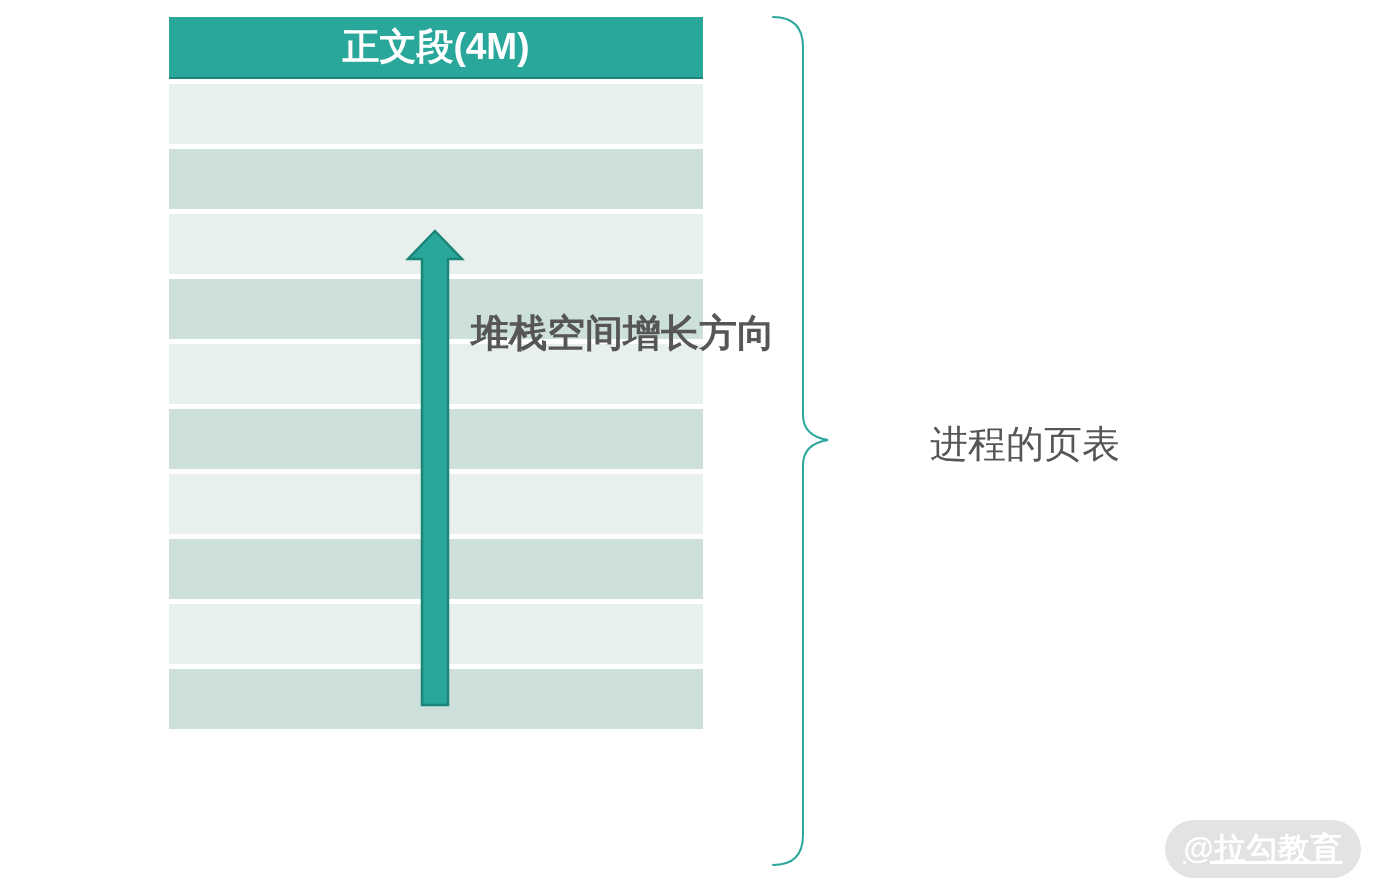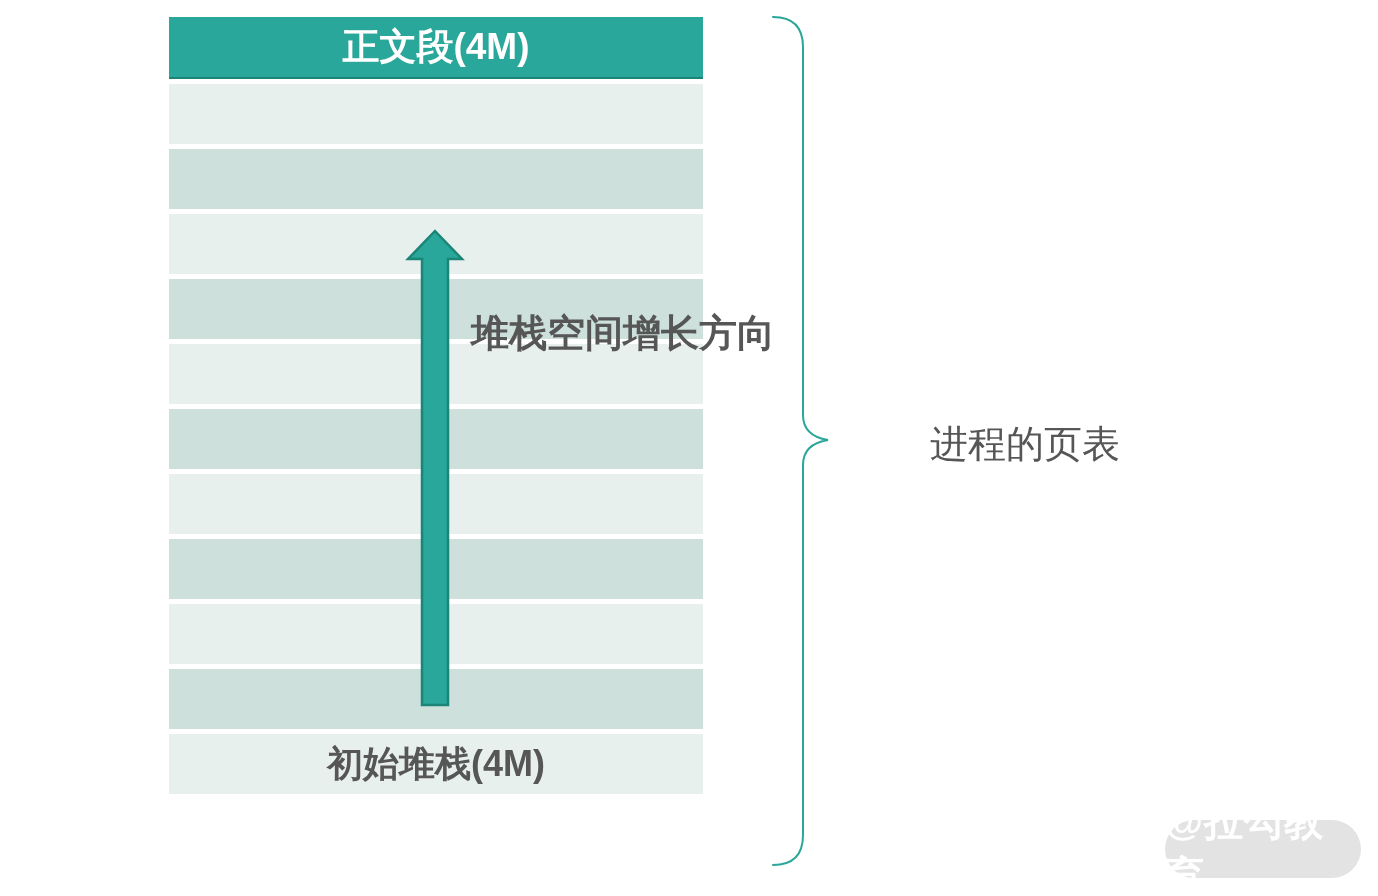--- a/index.html
+++ b/index.html
@@ -97,46 +97,46 @@
   
   .watermark {
     position: absolute;
     left: 1165px;
     top: 820px;
     width: 196px;
     height: 58px;
     border-radius: 29px;
     background: var(--watermark-bg);
     color: var(--watermark-text);
-    font-size: 39px;
+    font-size: 31px;
     font-weight: 600;
     display: flex;
     align-items: center;
     justify-content: center;
     letter-spacing: 1px;
+    text-decoration: underline;
   }
 </style>
 </head>
 <body>
 
 <div class="stage">
 
   <div class="mem-table">
     <div class="mem-header">正文段(4M)</div>
     <div class="mem-row"></div>
     <div class="mem-row"></div>
     <div class="mem-row"></div>
     <div class="mem-row"></div>
     <div class="mem-row"></div>
     <div class="mem-row"></div>
     <div class="mem-row"></div>
     <div class="mem-row"></div>
     <div class="mem-row"></div>
     <div class="mem-row"></div>
-    <div class="mem-row">初始堆栈(4M)</div>
   </div>
 
   <svg class="grow-arrow" viewBox="0 0 70 482">
     <polygon points="35,3 62,31 48,31 48,477 22,477 22,31 8,31" fill="#29A79A" stroke="#1B8578" stroke-width="2.5" stroke-linejoin="miter"></polygon>
   </svg>
 
   <div class="arrow-label">堆栈空间增长方向</div>
 
   <svg class="brace" viewBox="0 0 75 861">
     <path d="M 8 5 Q 38 5 38 35 L 38 403 Q 38 424 63 428 Q 38 432 38 453 L 38 823 Q 38 853 8 853" fill="none" stroke="#2AA79A" stroke-width="2" stroke-linecap="round"></path>

